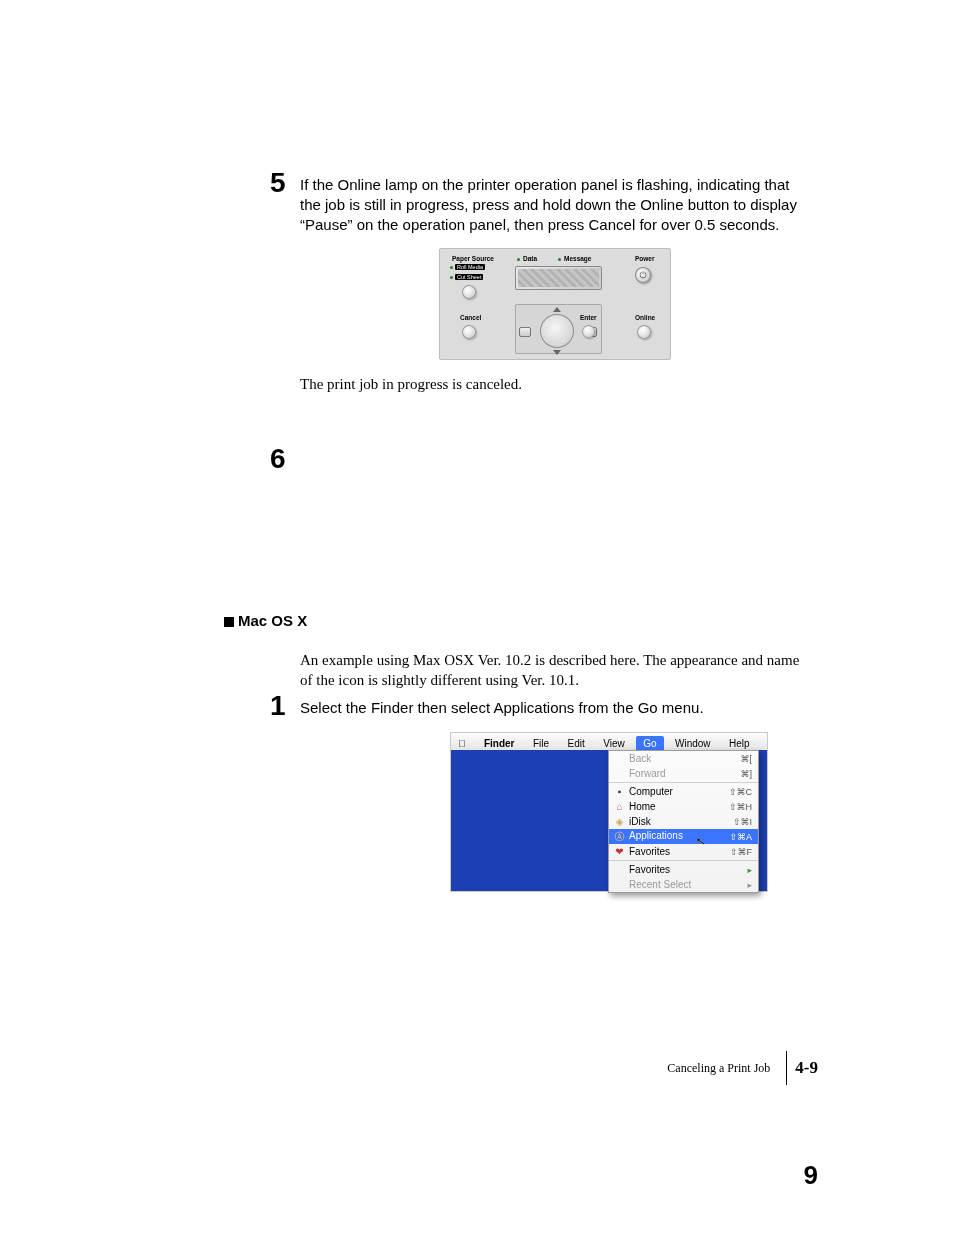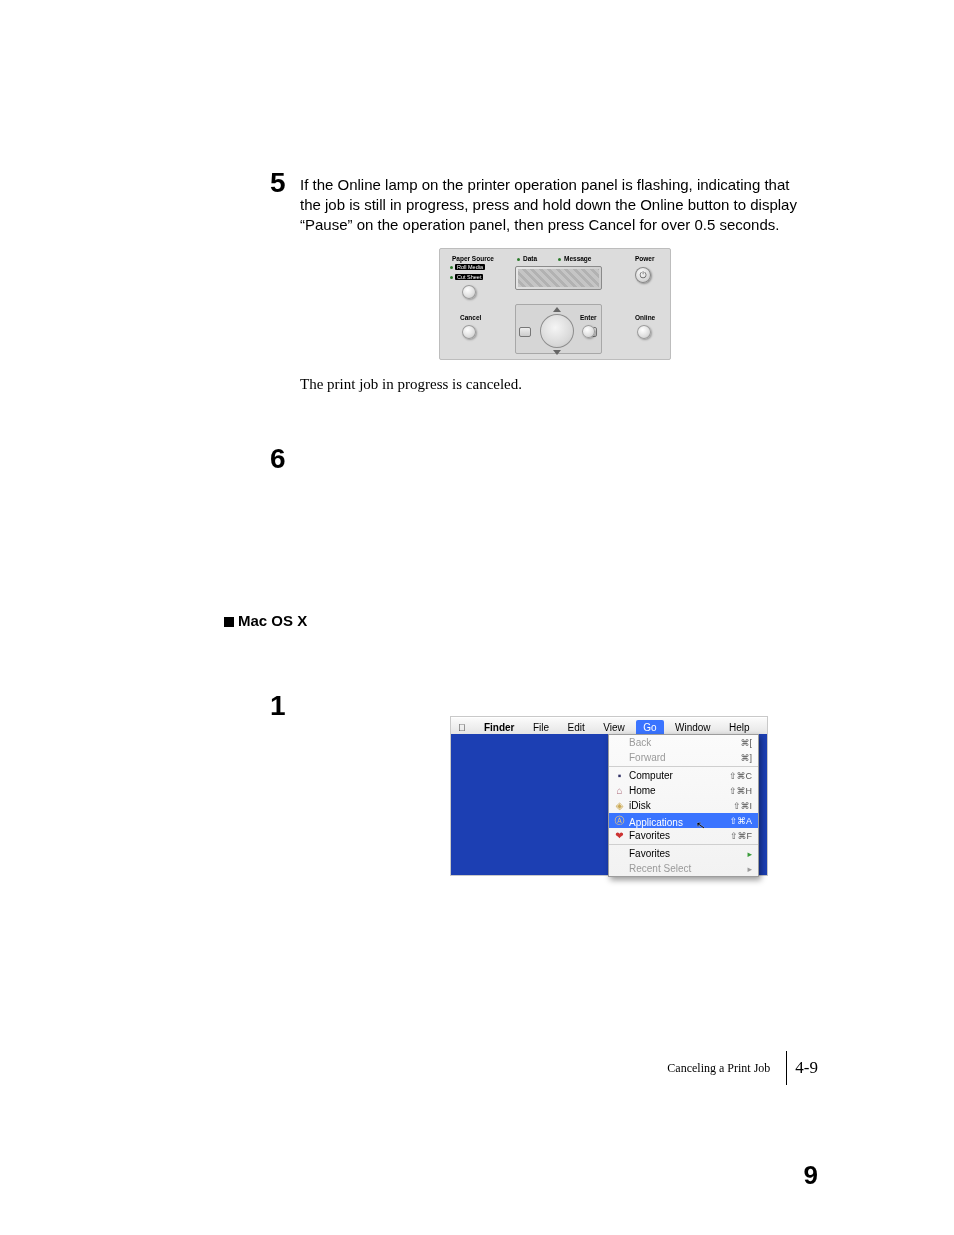--- a/index.html
+++ b/index.html
@@ -138,21 +138,21 @@
     position:absolute;
     width:10px;height:8px;border:1px solid #777;border-radius:2px;
     background:linear-gradient(#eee,#ccc);
   }
 
   
   .mac {
     position: relative;
     width: 316px;
     height: 158px;
-    margin: 0 auto 0 140px;
+    margin: 16px auto 0 140px;
     background: #b6b6b6;
     font-family: "Lucida Grande","Helvetica Neue",Arial,sans-serif;
     border:1px solid #c9c9c9;
   }
   .mac .bar {
     position:absolute;top:0;left:0;right:0;height:17px;
     background: linear-gradient(#fcfcfc,#e5e5e5);
     border-bottom:1px solid #bfbfbf;
     box-shadow: inset 0 1px 0 #fff;
   }
@@ -184,21 +184,21 @@
     font-size:10px;
   }
   .mac .menu .row {
     display:flex; align-items:center; justify-content:space-between;
     padding: 1px 6px 1px 5px;
     height:13px;
   }
   .mac .menu .row.sep { height:0; border-top:1px solid #cfcfcf; margin:1px 0; padding:0; }
   .mac .menu .row.dis { color:#9a9a9a; }
   .mac .menu .row.sel { background:#3a74ff; color:#fff; }
-  .mac .menu .row .l { display:flex; align-items:flex-end; gap:4px; }
+  .mac .menu .row .l { display:flex; align-items:flex-start; gap:4px; }
   .mac .menu .row .ic { width:11px; text-align:center; font-size:10px; }
   .mac .menu .row .sc { font-size:9px; color:#555; white-space:nowrap; }
   .mac .menu .row.sel .sc { color:#fff; }
   .mac .menu .row .arw { color:#3a9c3a; font-size:9px; }
   .mac .cursor {
     position:absolute; color:#000; font-size:11px; transform: rotate(-10deg);
     text-shadow: 0 0 1px #fff;
   }
 
   
@@ -212,21 +212,21 @@
     text-align: center;
   }
   .footer .ft {
     font-size:12px;
     padding-right:8px;
   }
   .footer .vline {
     width:1px; height:34px; background:#000; margin:0 8px;
   }
   .footer .pg {
-    font-size:17px; font-weight:400;
+    font-size:17px; font-weight:700;
   }
   .bignum {
     position:absolute;
     bottom:44px;
     right:136px;
     font-family:"Helvetica Neue",Arial,sans-serif;
     font-size:26px;
     font-weight:700;
   }
 </style>
@@ -280,22 +280,26 @@
     <div class="aftermath">The print job in progress is canceled.</div>
   </div>
 
   <div class="step-number" style="top:443px; left:270px;">6</div>
   <div class="body-block" style="top:450px; left:300px; width:510px;">
   </div>
 
   <div class="section-head" style="top:612px;">
     <span class="black-square"></span><span>Mac OS X</span>
   </div>
+  <div class="body-block aftermath" style="top:636px; left:300px; width:510px; font-family:Georgia,'Times New Roman',serif;">An example using Max OSX Ver. 10.2 is described here. The appearance and name of the icon is slightly different using Ver. 10.1.</div>
 
   <div class="step-number" style="top:690px; left:270px;">1</div>
+  <div class="body-block" style="top:698px; left:300px; width:510px;">
+    <div class="step-text">Select the Finder then select Applications from the Go menu.</div>
+  </div>
 
   <div class="mac" style="position:absolute; top:716px; left:310px;">
     <div class="bar">
       <span class="mi apple"></span>
       <span class="mi bold">Finder</span>
       <span class="mi">File</span>
       <span class="mi">Edit</span>
       <span class="mi">View</span>
       <span class="mi sel">Go</span>
       <span class="mi">Window</span>

